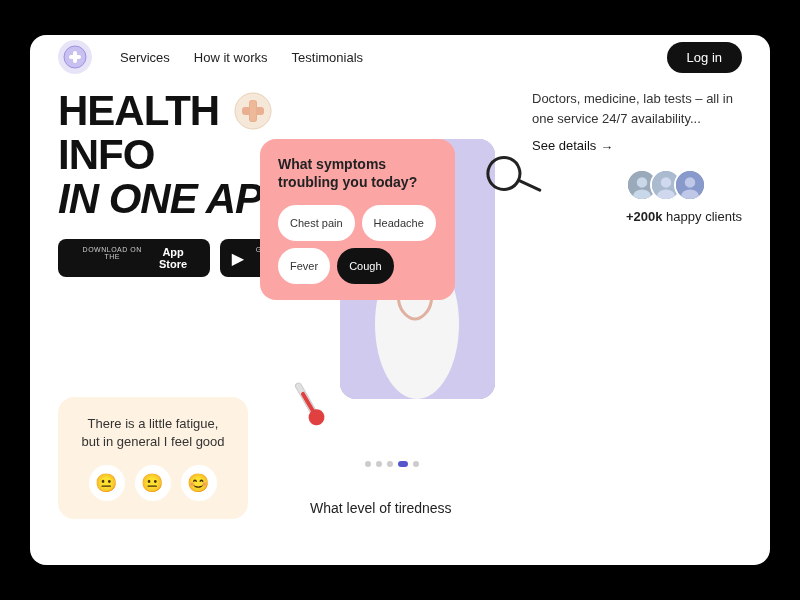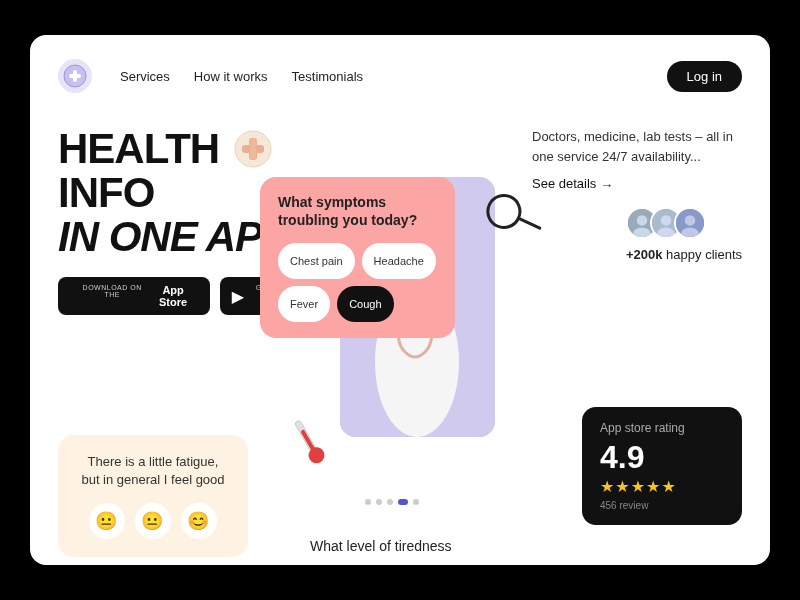--- a/index.html
+++ b/index.html
@@ -18,21 +18,21 @@
       height: 530px;
       background: #fff;
       border-radius: 16px;
       overflow: hidden;
       position: relative;
     }
     
     .navbar {
       display: flex;
       align-items: center;
-      padding: 24px 28px;
+      padding: 5px 28px;
       gap: 28px;
     }
     .logo {
       width: 34px;
       height: 34px;
       border-radius: 50%;
       background: #e8e4f8;
       display: flex;
       align-items: center;
       justify-content: center;
@@ -520,20 +520,14 @@
               <circle cx="16" cy="13" r="6" fill="#c0c8e8"></circle>
               <ellipse cx="16" cy="28" rx="10" ry="7" fill="#c0c8e8"></ellipse>
             </svg>
         </div>
       </div>
       <div class="clients-label">
         <strong>+200k</strong> <span>happy clients</span>
       </div>
     </div>
 
-    <div class="rating-card">
-      <div class="rating-title">App store rating</div>
-      <div class="rating-score">4.9</div>
-      <div class="stars">★★★★★</div>
-      <div class="review-count">456 review</div>
-    </div>
   </div>
 </div>
 
 </body></html>

